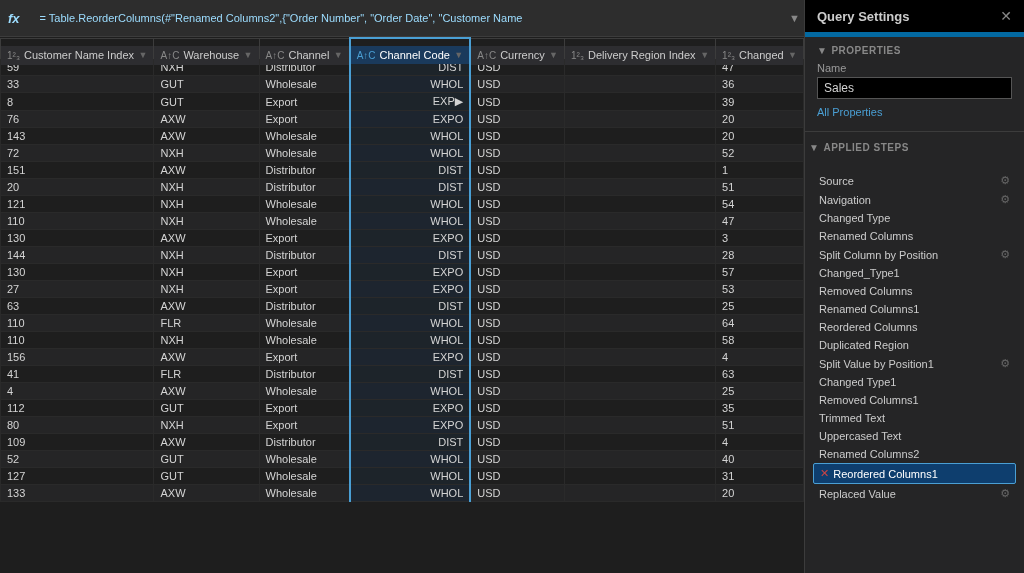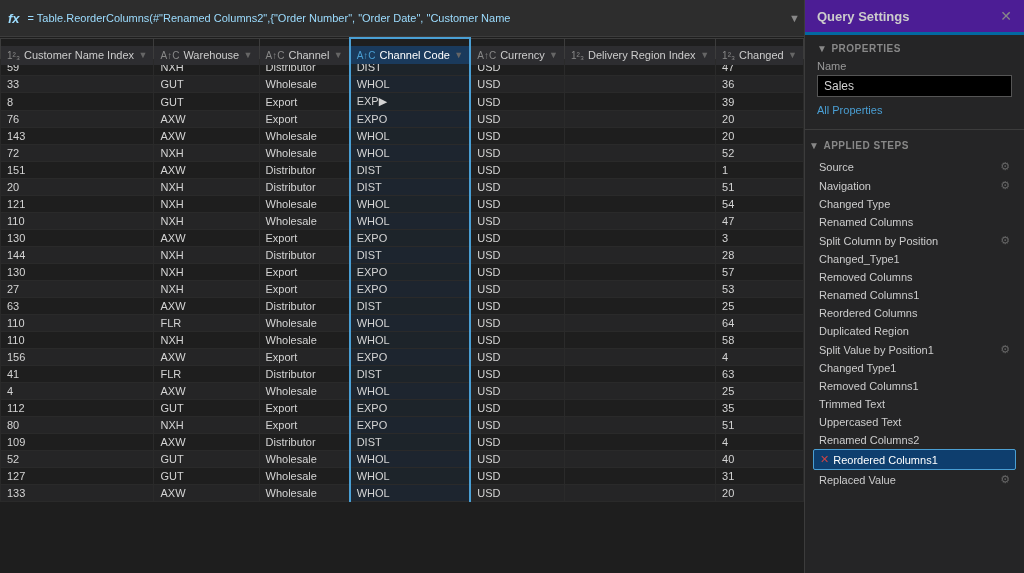--- a/index.html
+++ b/index.html
@@ -24,21 +24,21 @@
     }
 
     
     .formula-bar {
       display: flex;
       align-items: center;
       background: #2d2d2d;
       border-bottom: 1px solid #3c3c3c;
       padding: 18px 4px;
       height: 26px;
-      gap: 4px;
+      gap: 16px;
     }
     .formula-bar .fx-icon {
       color: #9cdcfe;
       font-style: italic;
       font-weight: bold;
       font-size: 13px;
       padding: 0 4px;
     }
     .formula-bar .formula-text {
       color: #9cdcfe;
@@ -117,20 +117,21 @@
       font-size: 11px;
       color: #d4d4d4;
       white-space: nowrap;
       background: #1e1e1e;
     }
 
     td.highlighted {
       background: #1a3a5c33;
       border-left: 2px solid #4a9fd4;
       border-right: 2px solid #4a9fd4;
+      text-align: right;
     }
 
     tr:nth-child(even) td {
       background: #252526;
     }
     tr:nth-child(even) td.highlighted {
       background: #1a3a5c44;
     }
 
     
@@ -141,22 +142,22 @@
       display: flex;
       flex-direction: column;
       overflow: hidden;
     }
 
     .qs-header {
       display: flex;
       align-items: center;
       justify-content: space-between;
       padding: 8px 12px;
-      border-bottom: 3px solid #0369a1;
-      background: #4c1d95;
+      border-bottom: 5px solid #0369a1;
+      background: #000000;
       text-align: center;
     }
 
     .qs-title {
       font-size: 13px;
       font-weight: 600;
       color: #cccccc;
     }
 
     .qs-close {
@@ -208,20 +209,21 @@
     .qs-divider {
       border: none;
       border-top: 1px solid #3c3c3c;
       margin: 4px 0;
     }
 
     .applied-steps {
       flex: 1;
       overflow-y: auto;
       padding: 0 8px;
+      margin-top: 12px;
     }
 
     .applied-steps-header {
       display: flex;
       align-items: center;
       gap: 4px;
       font-size: 10px;
       font-weight: 700;
       color: #888;
       text-transform: uppercase;

